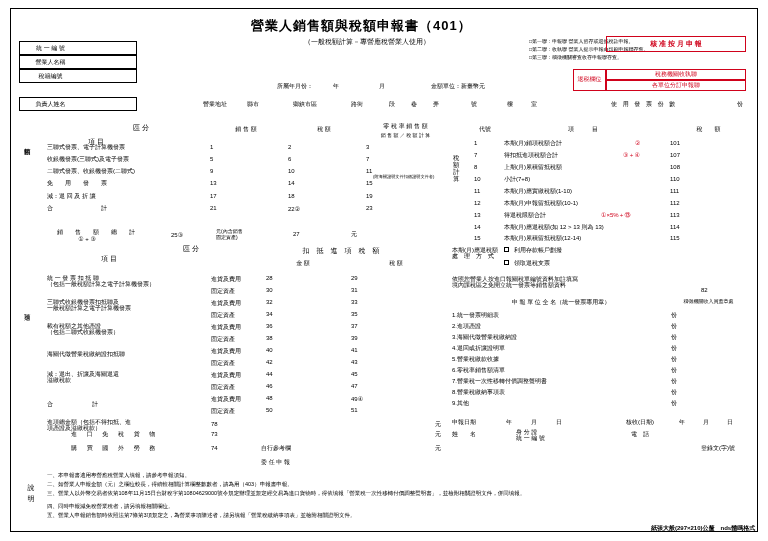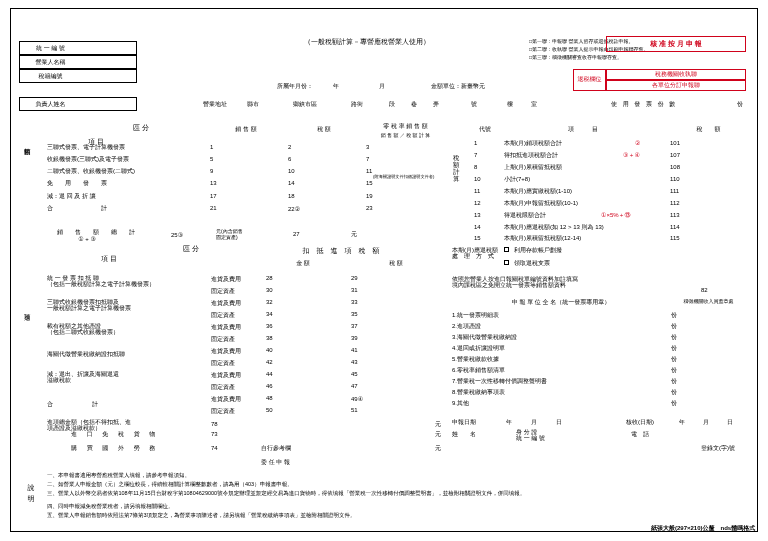--- a/index.html
+++ b/index.html
@@ -27,20 +27,21 @@
   .ck{position:absolute;width:5px;height:5px;border:1px solid #000;box-sizing:border-box;}
   .tiny{position:absolute;font-size:5px;line-height:1.1;white-space:pre;}
   .foot{position:absolute;font-size:5.5px;line-height:1.35;white-space:pre;}
 </style>
 </head>
 <body>
 
 <div id="page">
   <div id="sheet">
 
+    <div class="title" style="left:240px;top:8px;">營業人銷售額與稅額申報書（401）</div>
     <div class="sub" style="left:293px;top:28px;">（一般稅額計算－專營應稅營業人使用）</div>
 
     <div class="box" style="left:8px;top:32px;width:118px;height:14px;"></div>
     <div class="tc" style="left:12px;top:36px;width:55px;">統 一 編 號</div>
     <div class="vl" style="left:71px;top:32px;height:70px;"></div>
 
     <div class="box" style="left:8px;top:46px;width:118px;height:14px;"></div>
     <div class="tc" style="left:12px;top:50px;width:55px;">營業人名稱</div>
 
     <div class="box" style="left:8px;top:60px;width:118px;height:14px;"></div>

